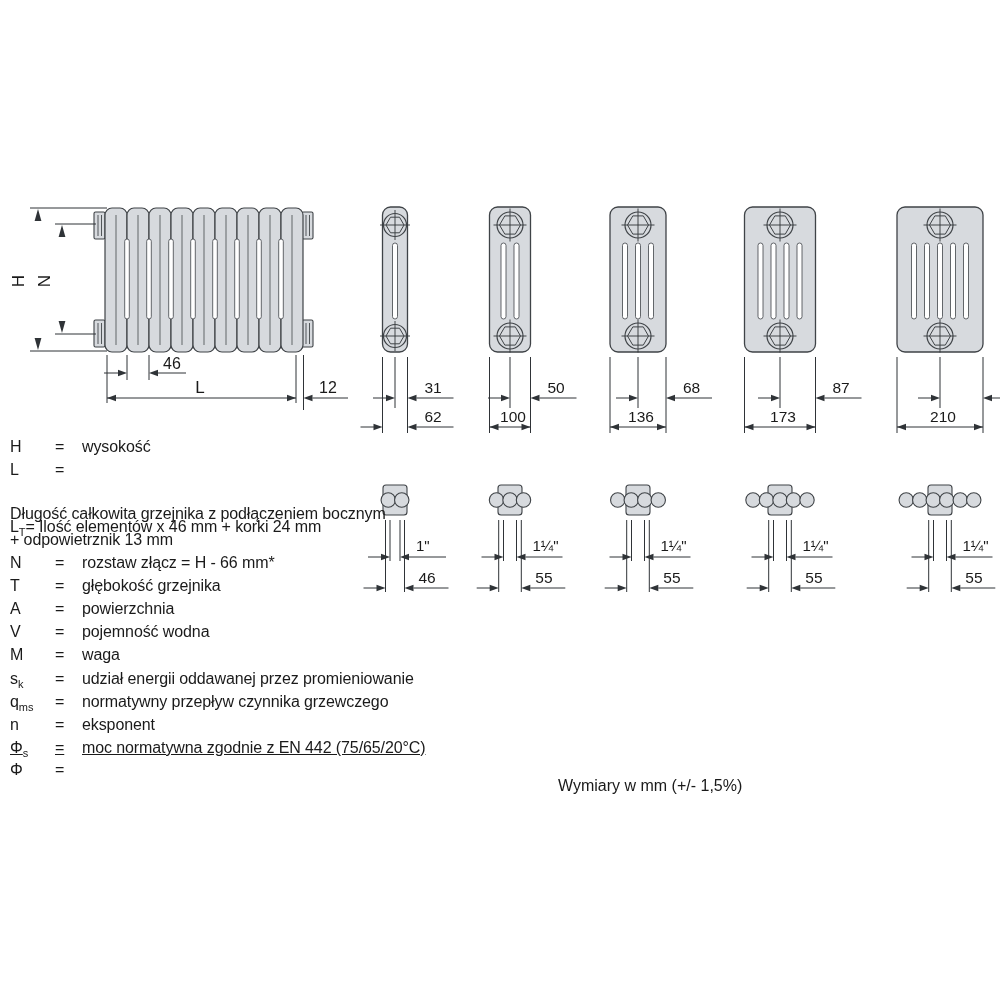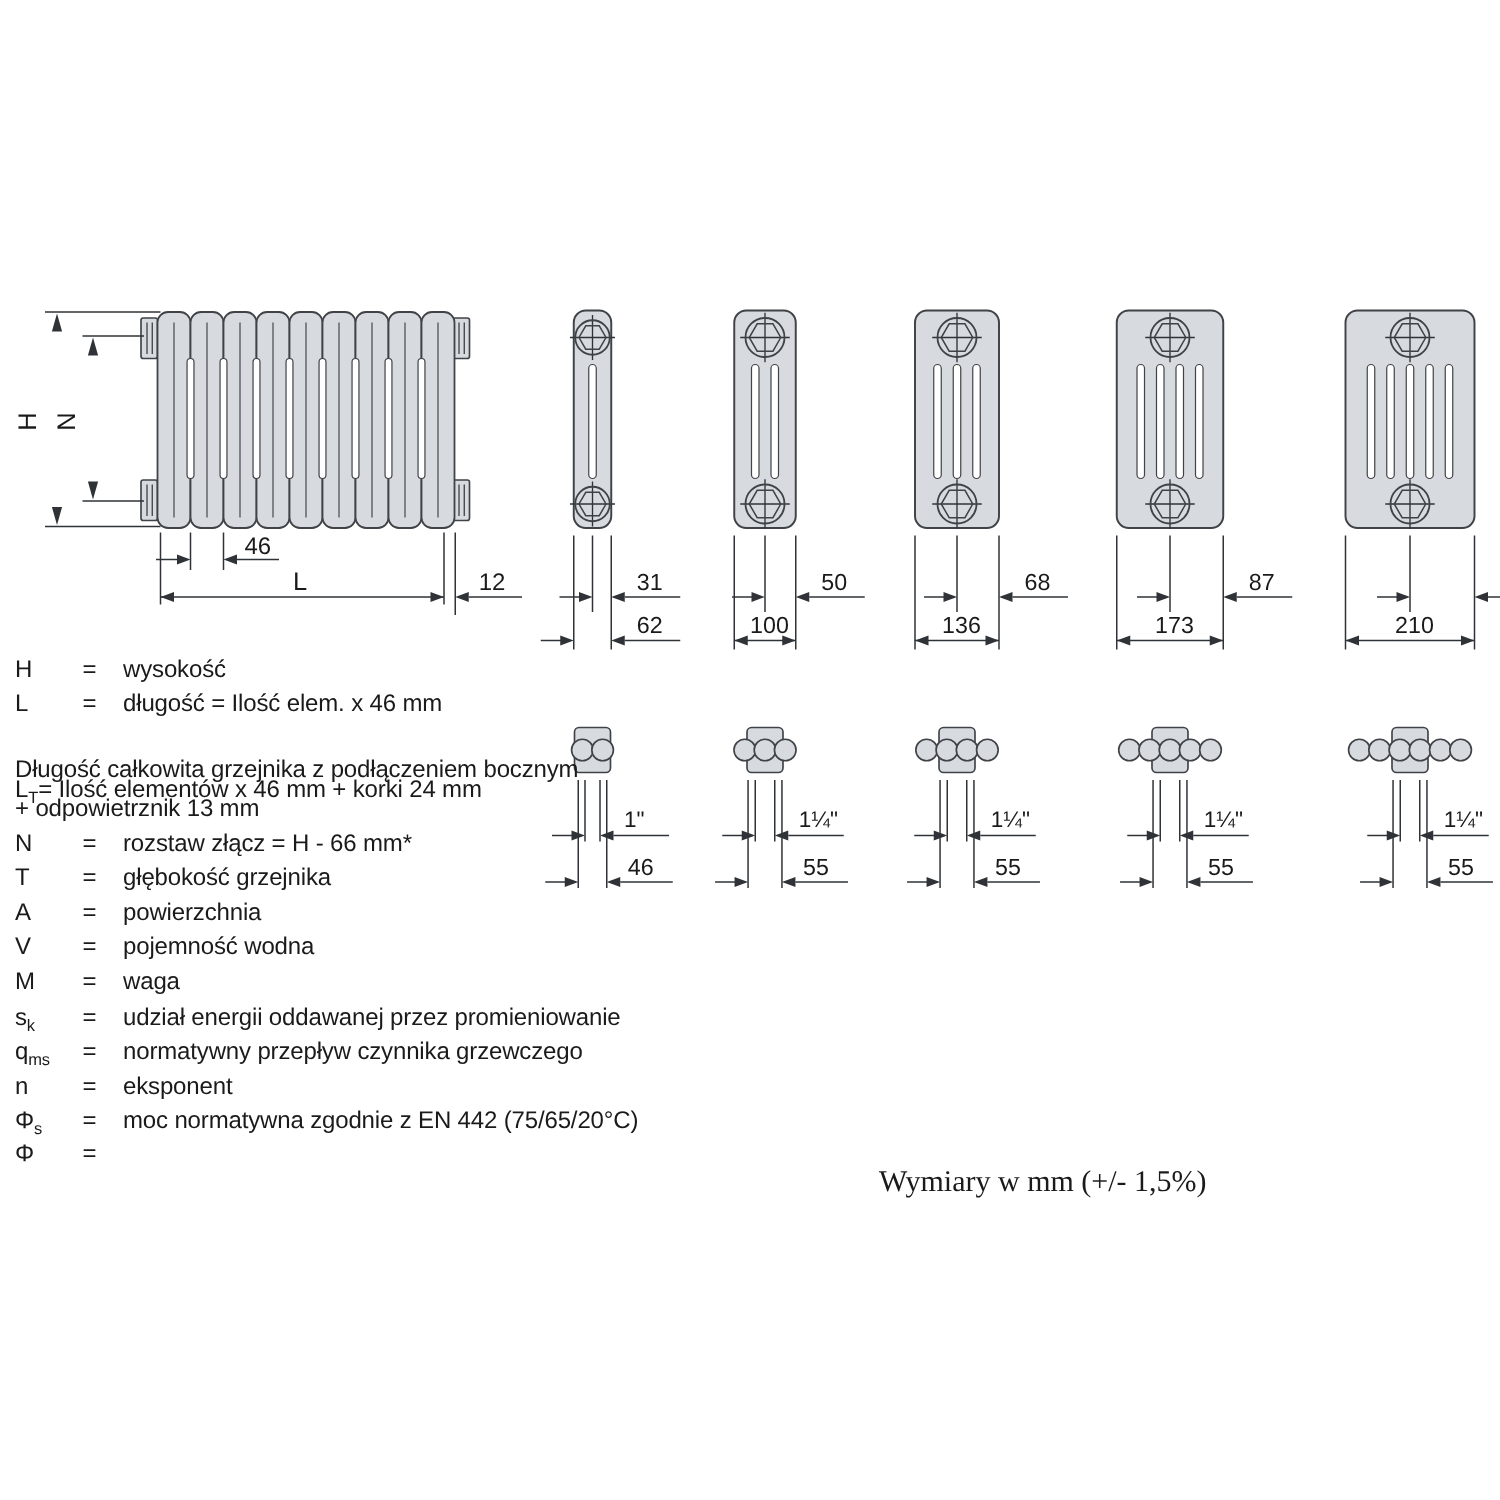--- a/index.html
+++ b/index.html
@@ -8,22 +8,22 @@
   #drawing{position:absolute;left:0;top:0;}
   #drawing text{font-family:"Liberation Sans",sans-serif;}
   .legend{position:absolute;left:0;top:0;width:520px;height:400px;}
   .legend-row{position:absolute;left:10px;white-space:nowrap;font-size:16px;
               line-height:19px;color:#1a1a1a;display:flex;align-items:baseline;
               letter-spacing:-0.1px;}
   .legend-row .sym{display:inline-block;width:45px;flex:0 0 45px;}
   .legend-row .sym-inline{display:inline-block;}
   .legend-row .eq{display:inline-block;width:27px;flex:0 0 27px;}
   .legend-row sub{font-size:11px;line-height:0;}
-  .footnote{position:absolute;left:586px;top:777px;font-size:20px;color:#1a1a1a;
-            white-space:nowrap;font-family:Liberation Serif, serif;}
+  .footnote{position:absolute;left:558px;top:777px;font-size:16px;color:#1a1a1a;
+            white-space:nowrap;}
 </style>
 </head>
 <body>
 
 <div class="canvas">
   <svg id="drawing" width="1000" height="1000" viewBox="0 0 1000 1000">
       <g>
         <rect x="94" y="212" width="11" height="27" rx="1.5" fill="#d7dade" stroke="#3f4347" stroke-width="1.1"></rect>
         <line x1="98" y1="215" x2="98" y2="236" stroke="#2f3337" stroke-width="0.8"></line>
         <line x1="101.5" y1="215" x2="101.5" y2="236" stroke="#2f3337" stroke-width="0.8"></line>
@@ -329,21 +329,20 @@
     </svg>
   <div class="legend" id="legend">
       <div class="legend-row" style="top: 437px;">
         <span class="sym"><span>H</span></span>
         <span class="eq">=</span>
         <span>wysokość</span>
       </div>
       <div class="legend-row" style="top: 460px;">
         <span class="sym"><span>L</span></span>
         <span class="eq">=</span>
-        <span>długość = Ilość elem. x 46 mm</span>
       </div>
       <div class="legend-row" style="top: 504px; align-items: center;">
         <span>Długość całkowita grzejnika z podłączeniem bocznym</span>
       </div>
       <div class="legend-row" style="top: 517px; justify-content: center;">
         <span class="sym-inline"><span>L</span><sub>T</sub></span>
         <span> = Ilość elementów x 46 mm + korki 24 mm</span>
       </div>
       <div class="legend-row" style="top: 530px;">
         <span>+ odpowietrznik 13 mm</span>
@@ -381,21 +380,21 @@
       <div class="legend-row" style="top: 692px; justify-content: center;">
         <span class="sym"><span>q</span><sub>ms</sub></span>
         <span class="eq">=</span>
         <span>normatywny przepływ czynnika grzewczego</span>
       </div>
       <div class="legend-row" style="top: 715px;">
         <span class="sym"><span>n</span></span>
         <span class="eq">=</span>
         <span>eksponent</span>
       </div>
-      <div class="legend-row" style="top: 738px;">
+      <div class="legend-row" style="top: 738px; text-decoration: underline;">
         <span class="sym"><span>Φ</span><sub>s</sub></span>
         <span class="eq">=</span>
         <span>moc normatywna zgodnie z EN 442 (75/65/20°C)</span>
       </div>
       <div class="legend-row" style="top: 760px;">
         <span class="sym"><span>Φ</span></span>
         <span class="eq">=</span>
       </div>
     </div>
   <div class="footnote">Wymiary w mm (+/- 1,5%)</div>

